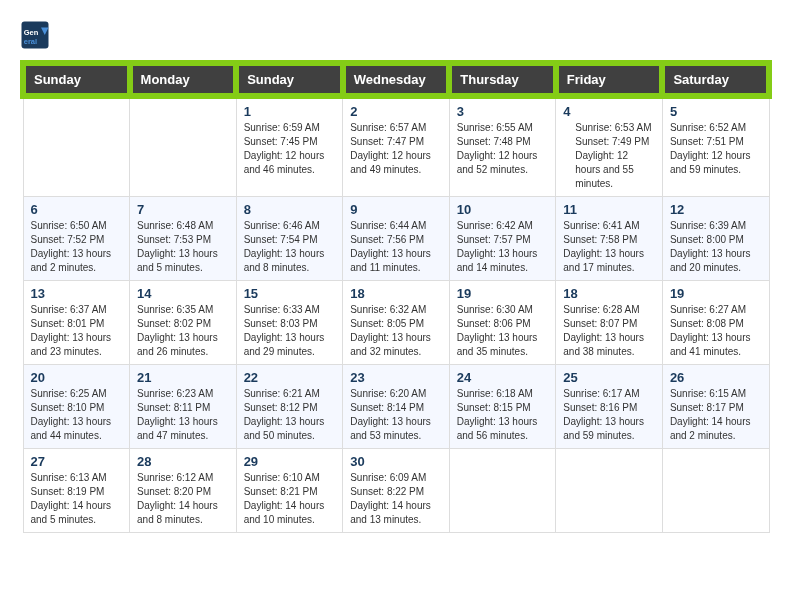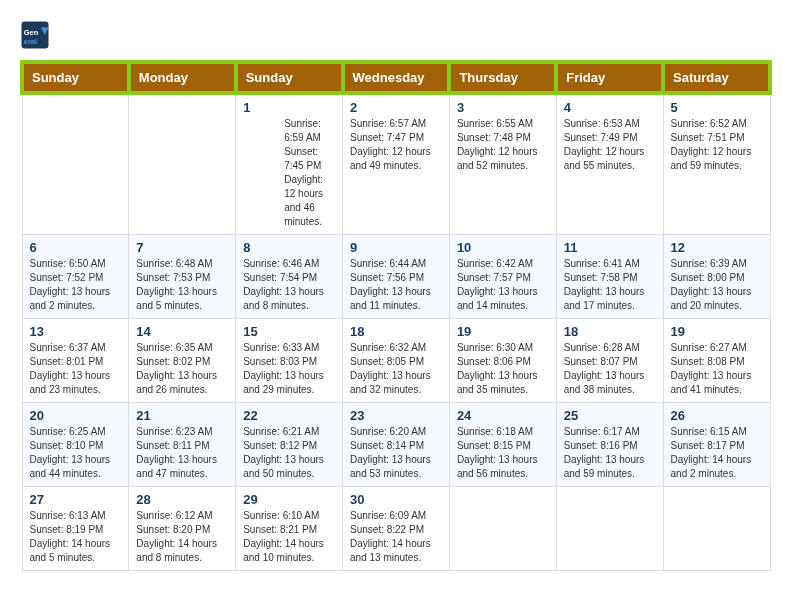--- a/index.html
+++ b/index.html
@@ -45,26 +45,26 @@
     .location-title {
       font-size: 16px;
       color: #444;
     }
     .calendar-table {
       width: 100%;
       border-collapse: collapse;
       border: 1px solid #ccc;
     }
     .calendar-table th {
-      background-color: #a16207;
+      background-color: #404040;
       color: #fff;
       text-align: left;
       padding: 6px 8px;
       font-size: 13px;
-      border: 4px solid #84cc16;
+      border: 6px solid #84cc16;
     }
     .calendar-table td {
       vertical-align: top;
       padding: 5px 7px;
       border: 1px solid #ddd;
       width: calc(100% / 7);
       min-height: 80px;
       background: #fff;
     }
     .calendar-table tr:nth-child(even) td {
@@ -119,39 +119,39 @@
         <th>Friday</th>
         <th>Saturday</th>
       </tr>
   </thead>
   <tbody id="calendar-body">
   <tr>
         <td class="empty-cell"></td>
         <td class="empty-cell"></td>
         <td>
           <div class="day-number">1</div>
-          <div class="day-info" style="white-space: pre-line; margin-left: 41px;">Sunrise: 6:59 AM
+          <div class="day-info" style="white-space: pre-line;">Sunrise: 6:59 AM
 Sunset: 7:45 PM
 Daylight: 12 hours and 46 minutes.</div>
         </td>
         <td>
           <div class="day-number">2</div>
           <div class="day-info" style="white-space: pre-line;">Sunrise: 6:57 AM
 Sunset: 7:47 PM
 Daylight: 12 hours and 49 minutes.</div>
         </td>
         <td>
           <div class="day-number">3</div>
           <div class="day-info" style="white-space: pre-line;">Sunrise: 6:55 AM
 Sunset: 7:48 PM
 Daylight: 12 hours and 52 minutes.</div>
         </td>
         <td>
           <div class="day-number">4</div>
-          <div class="day-info" style="white-space: pre-line;">Sunrise: 6:53 AM
+          <div class="day-info" style="white-space: pre-line; margin-left: 12px;">Sunrise: 6:53 AM
 Sunset: 7:49 PM
 Daylight: 12 hours and 55 minutes.</div>
         </td>
         <td>
           <div class="day-number">5</div>
           <div class="day-info" style="white-space: pre-line;">Sunrise: 6:52 AM
 Sunset: 7:51 PM
 Daylight: 12 hours and 59 minutes.</div>
         </td>
       </tr>

